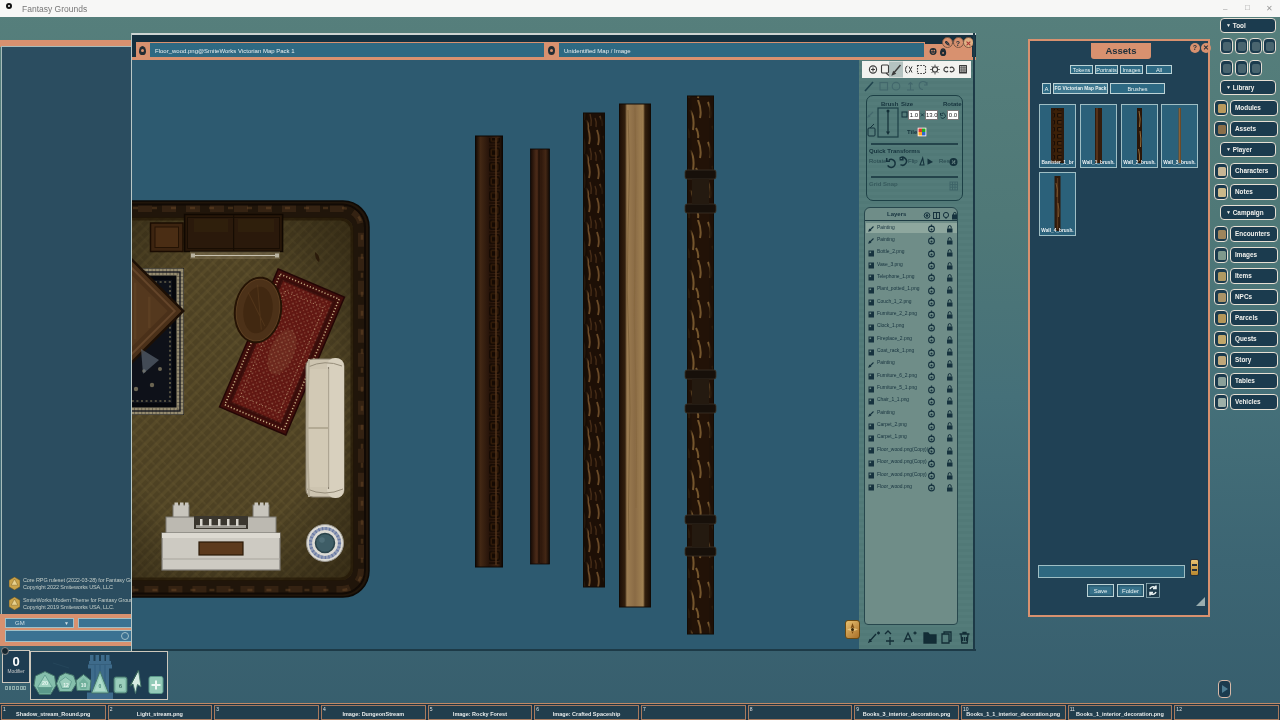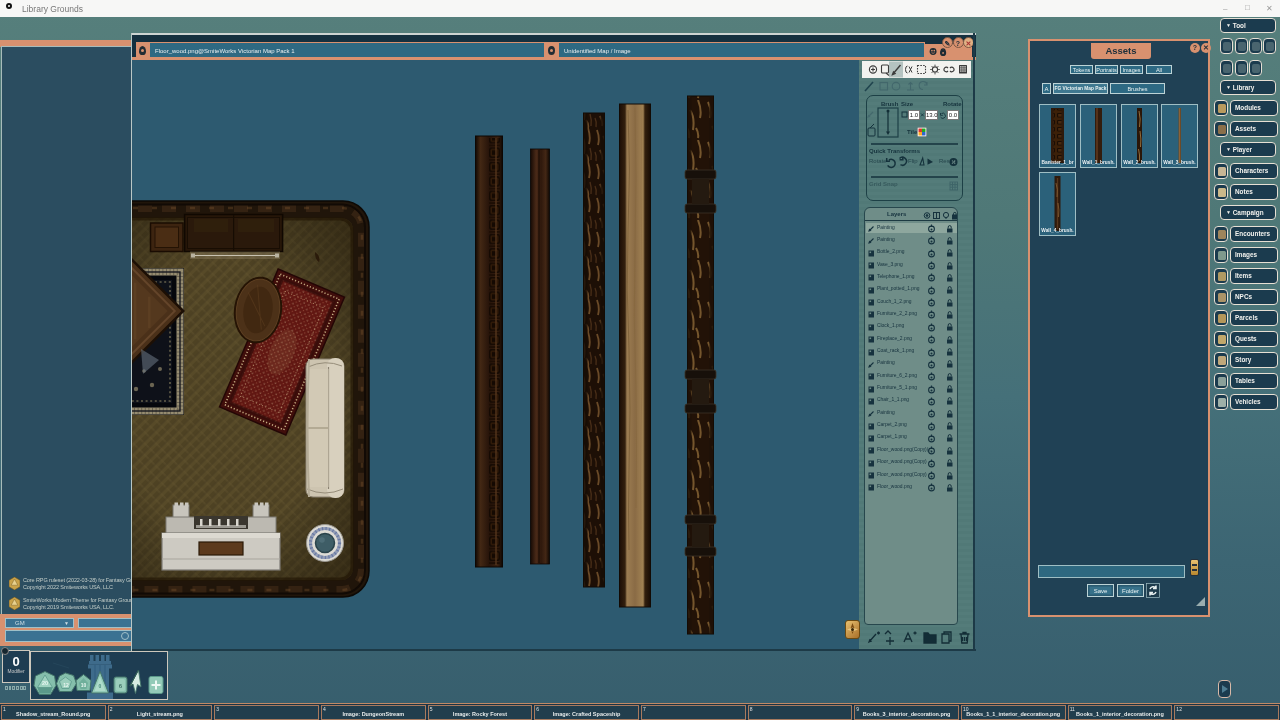--- a/index.html
+++ b/index.html
@@ -77,21 +77,21 @@
   .ttab { position:absolute; top:1px; height:15px; background:#223e4d; border:1px solid #a87a5e; color:#e8ecec; }
   .ttab .num { position:absolute; left:1px; top:0px; font-size:5px; color:#e0e0e0; }
   .ttab .lbl { position:absolute; left:0; right:0; top:5px; text-align:center; font-weight:bold; font-size:5.5px; white-space:nowrap; overflow:hidden;}
 </style>
 </head>
 <body>
 <div id="stage">
 
   <div id="titlebar">
     <div class="fgico"></div>
-    <div class="t">Library Grounds</div>
+    <div class="t">Fantasy Grounds</div>
     <div class="wb" style="left:1223px;">–</div>
     <div class="wb" style="left:1245px;top:3px;">□</div>
     <div class="wb" style="left:1266px;">✕</div>
   </div>
 
   <div id="chatwin">
     <div class="topband"></div>
     <div class="body"></div>
     <div class="abs" id="d20a" style="left:9px;top:536px;"><svg width="11" height="13" viewBox="0 0 11 13">
           <polygon points="5.5,0 11,3.2 11,9.8 5.5,13 0,9.8 0,3.2" fill="#c9a24a" stroke="#6b5420" stroke-width="0.6"></polygon>

